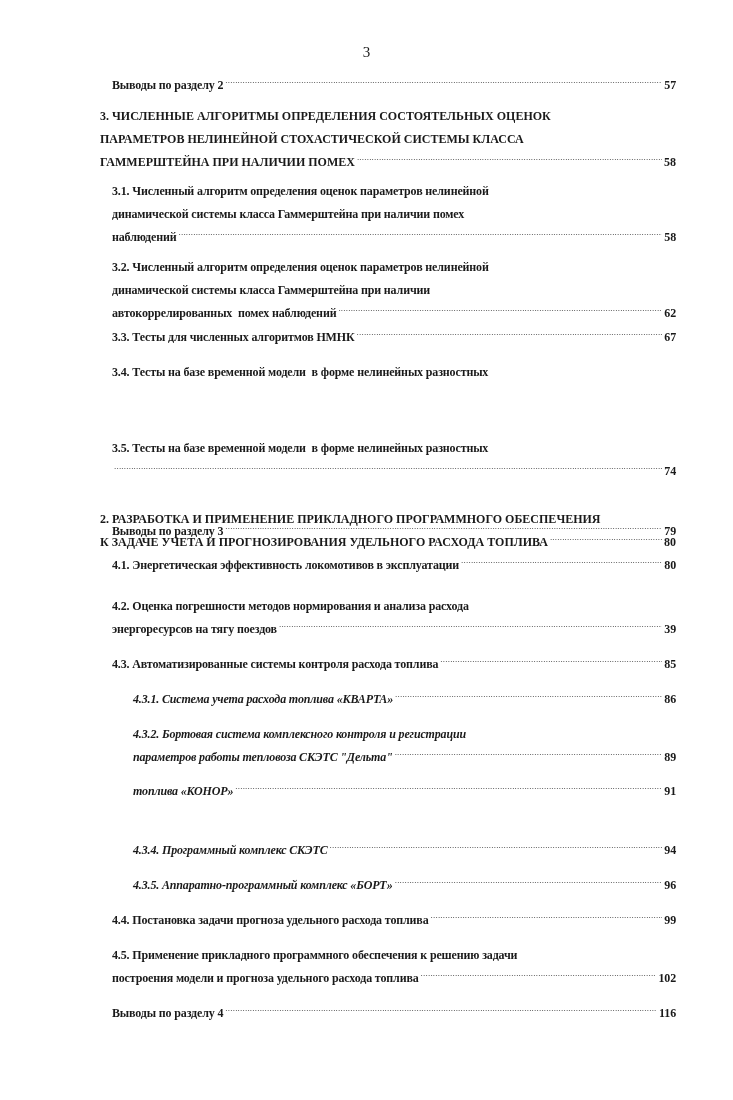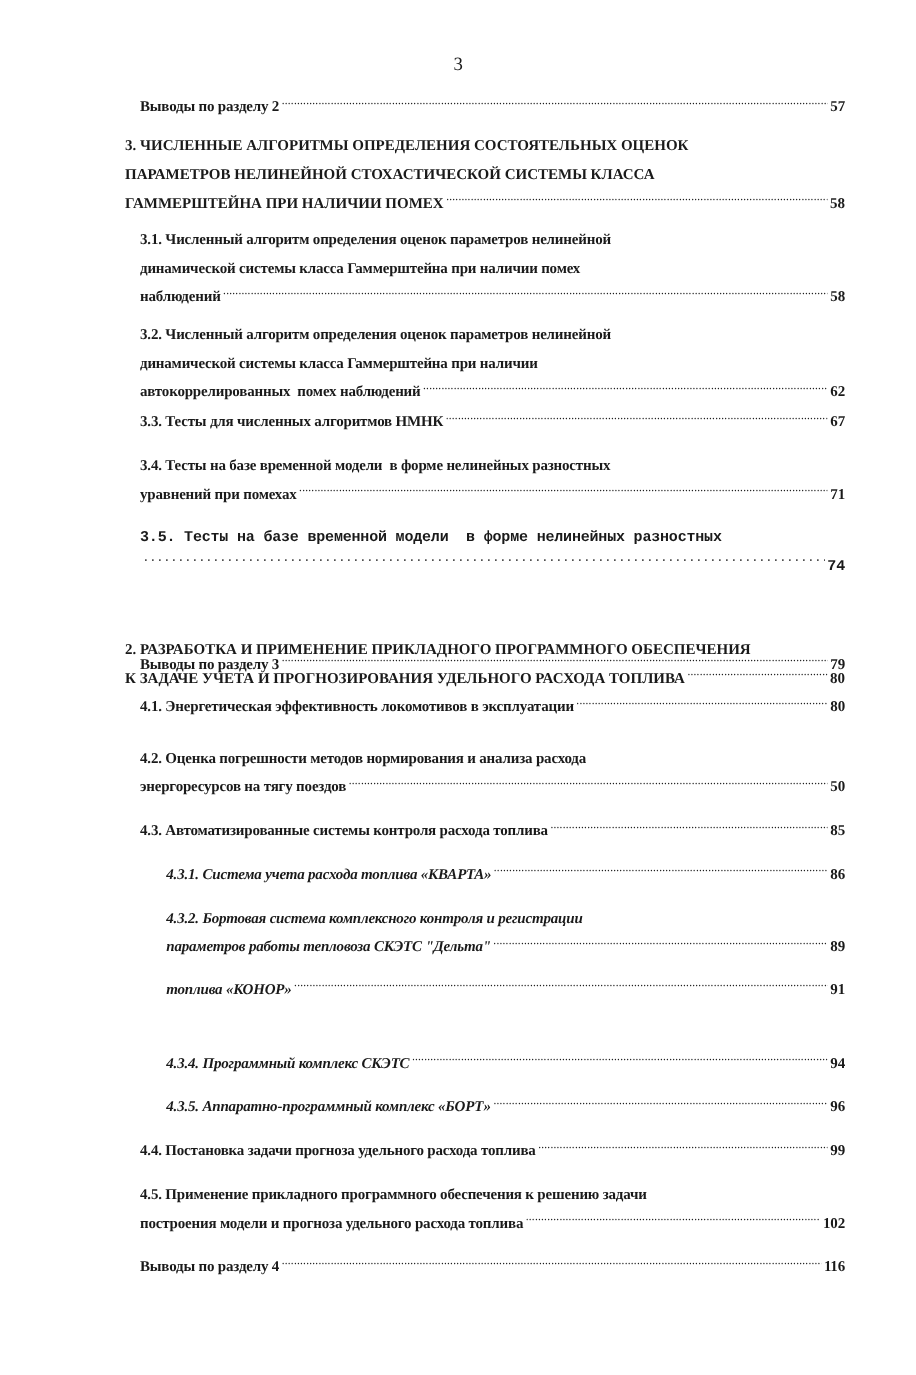--- a/index.html
+++ b/index.html
@@ -123,28 +123,23 @@
   <div class="entry lvl2" style="top:252px;">
     <div class="last-line">
       <span>3.3. Тесты для численных алгоритмов НМНК</span>
       <span class="leader"></span>
       <span class="page-ref">67</span>
     </div>
   </div>
 
   <div class="entry lvl2" style="top:287px;">
     <span class="text-line" style="white-space:pre;">3.4. Тесты на базе временной модели  в форме нелинейных разностных</span>
-    <div class="last-line">
-      <span>уравнений при помехах</span>
-      <span class="leader"></span>
-      <span class="page-ref">71</span>
-    </div>
-  </div>
-
-  <div class="entry lvl2" style="top:345px;font-family:Liberation Mono, monospace;">
+  </div>
+
+  <div class="entry lvl2" style="top:363px;">
     <span class="text-line" style="white-space:pre;">3.5. Тесты на базе временной модели  в форме нелинейных разностных</span>
     <div class="last-line">
       <span class="leader"></span>
       <span class="page-ref">74</span>
     </div>
   </div>
 
   <div class="entry lvl2" style="top:401px;margin-top:45px;">
     <div class="last-line">
       <span>Выводы по разделу 3</span>
@@ -168,21 +163,21 @@
       <span class="leader"></span>
       <span class="page-ref">80</span>
     </div>
   </div>
 
   <div class="entry lvl2" style="top:521px;font-family:Liberation Serif, serif;">
     <span class="text-line">4.2. Оценка погрешности методов нормирования и анализа расхода</span>
     <div class="last-line">
       <span>энергоресурсов на тягу поездов</span>
       <span class="leader"></span>
-      <span class="page-ref">50</span>
+      <span class="page-ref">39</span>
     </div>
   </div>
 
   <div class="entry lvl2" style="top:579px;">
     <div class="last-line">
       <span>4.3. Автоматизированные системы контроля расхода топлива</span>
       <span class="leader"></span>
       <span class="page-ref">85</span>
     </div>
   </div>

